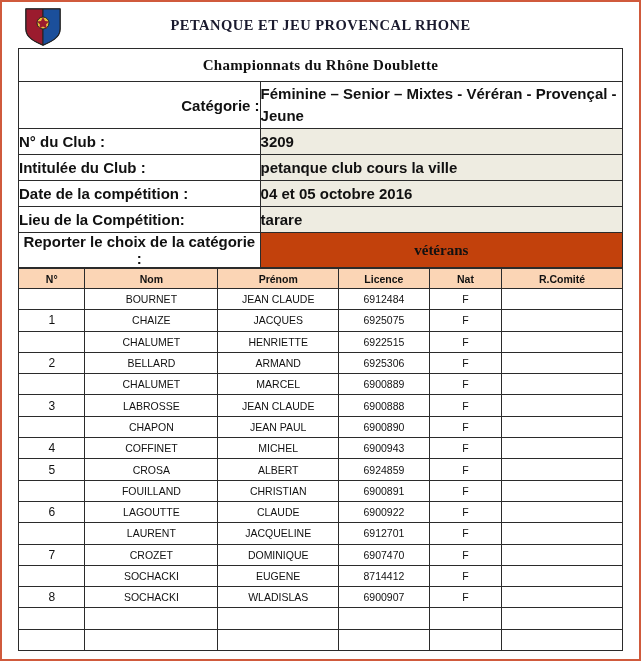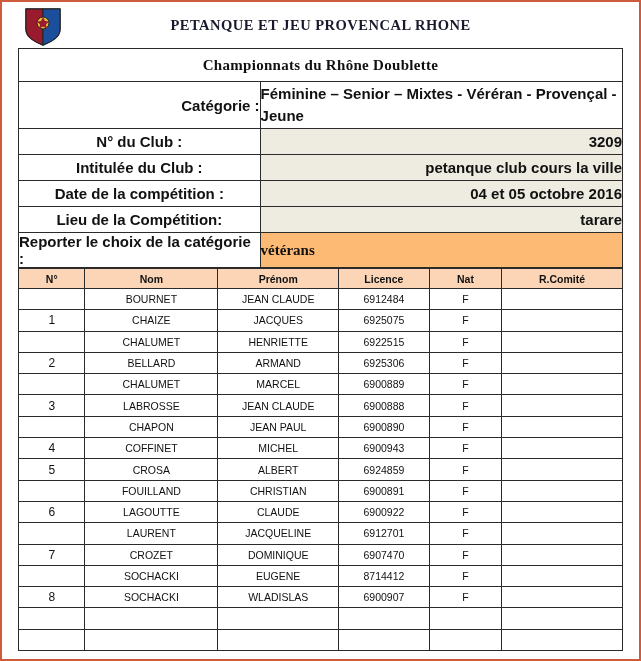--- a/index.html
+++ b/index.html
@@ -70,44 +70,45 @@
     font-size: 13px;
     height: 46px;
   }
   .cat-value {
     font-weight: bold;
     font-size: 12.5px;
     padding: 3px 6px;
     line-height: 1.45;
   }
   .row-label {
-    text-align: center;
+    text-align: left;
     font-weight: bold;
     font-size: 13px;
     height: 25px;
   }
   .row-value {
-    text-align: right;
+    text-align: left;
     font-weight: bold;
     font-size: 12.5px;
     height: 25px;
     background: #eeece1;
   }
   .choice-label {
+    text-align: center;
     font-weight: bold;
     font-size: 13px;
     height: 30px;
     border-radius: 7px;
   }
   .choice-value {
-    text-align: left;
+    text-align: center;
     font-weight: bold;
     font-size: 18px;
     height: 30px;
-    background: #fdba74;
+    background: #c2410c;
     font-family: "Liberation Serif", serif;
     margin-top: 48px;
   }
   .grid {
     margin: 0 16px;
     width: 605px;
     box-sizing: border-box;
     border-collapse: collapse;
     table-layout: fixed;
   }

